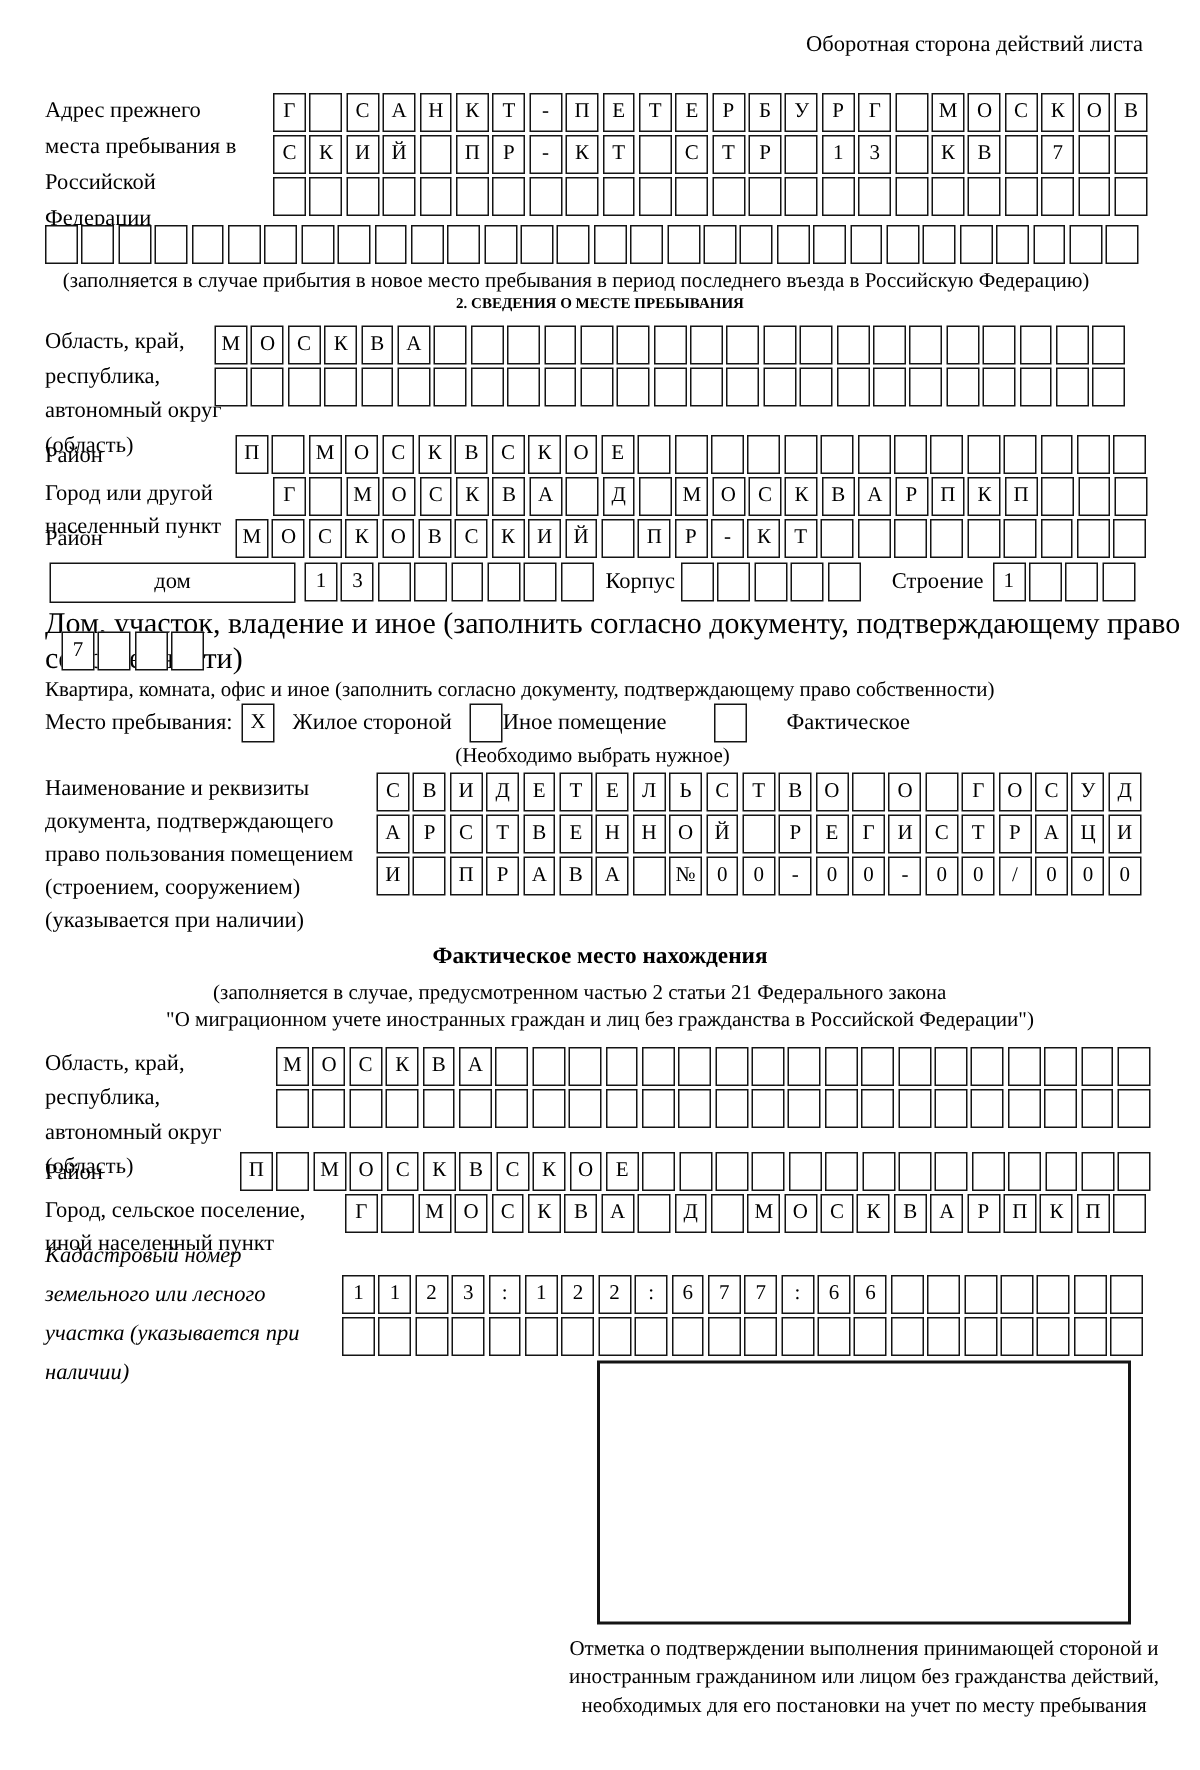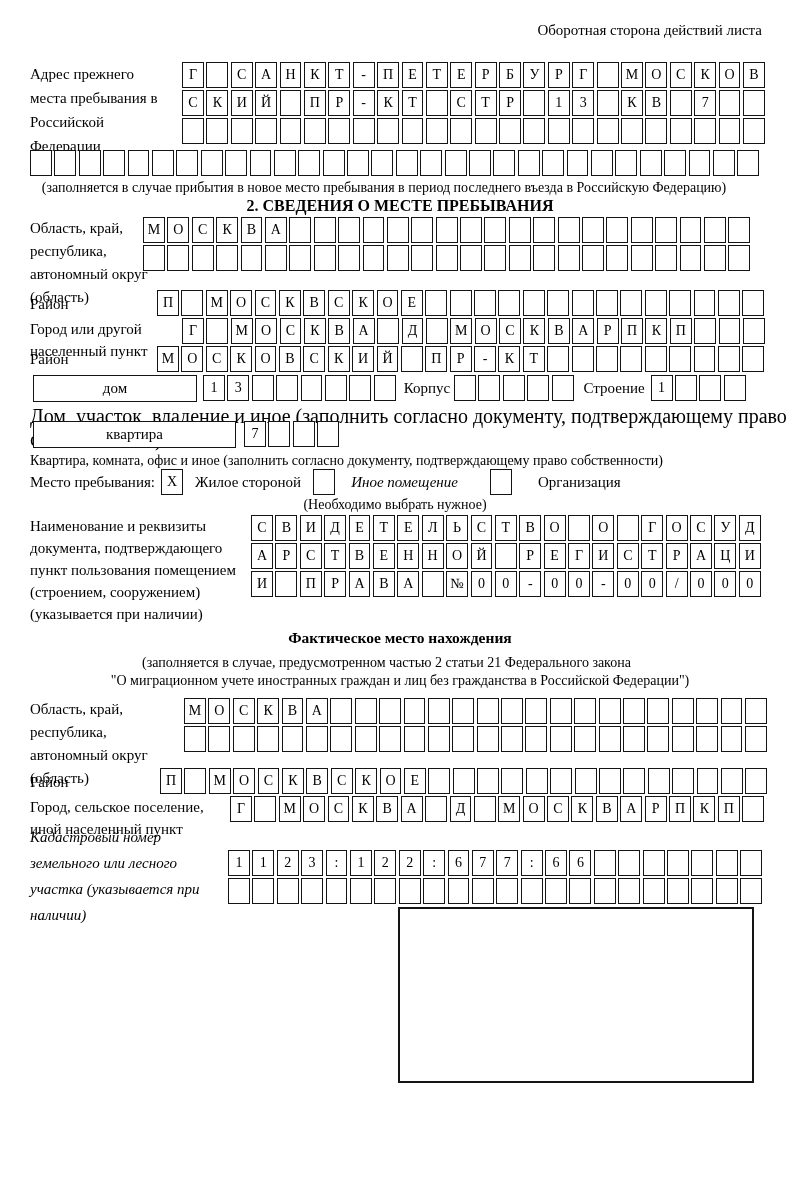--- a/index.html
+++ b/index.html
@@ -1,21 +1,21 @@
 <!DOCTYPE html>
 <html><head>
 <meta charset="utf-8">
 <style>
   html,body{margin:0;padding:0;background:#fff;}
   .page{position:relative;width:800px;height:1180px;background:#fff;color:#000;
         font-family:"Liberation Serif",serif;overflow:hidden;}
   .abs{position:absolute;}
   .lbl{position:absolute;font-size:15px;line-height:24px;}
   .note{position:absolute;font-size:14px;text-align:center;}
-  .title{position:absolute;left:0;width:800px;font-weight:bold;font-size:16px;text-align:center;}
+  .title{position:absolute;left:0;width:800px;font-weight:bold;font-size:10px;text-align:center;}
   .grid{position:absolute;display:flex;gap:2.5px;}
   .gcells{display:flex;gap:2.5px;}
   .cell{flex:none;width:21.9px;height:26px;border:1.6px solid #141414;box-sizing:border-box;
         display:flex;align-items:center;justify-content:center;font-size:14px;background:#fff;}
   .wbox{flex:none;border:1.8px solid #141414;height:27px;box-sizing:border-box;background:#fff;
         display:flex;align-items:center;justify-content:center;font-size:15px;}
   .hflex{position:absolute;display:flex;align-items:flex-start;}
   .inline-lbl{font-size:15px;line-height:26px;white-space:nowrap;}
   .cbox{flex:none;width:22px;height:26px;border:1.6px solid #141414;box-sizing:border-box;
         display:flex;align-items:center;justify-content:center;font-size:14px;background:#fff;}
@@ -298,53 +298,52 @@
         <span class="cell"></span>
       </div>
     <div class="inline-lbl" style="margin-left:8px;">Корпус</div>
     <div class="gcells" style="margin-left:4px;">
         <span class="cell"></span>
         <span class="cell"></span>
         <span class="cell"></span>
         <span class="cell"></span>
         <span class="cell"></span>
       </div>
-    <div class="inline-lbl" style="margin-left:10px;">Строение</div>
+    <div class="inline-lbl" style="margin-left:21px;">Строение</div>
     <div class="gcells" style="margin-left:6px;">
         <span class="cell">1</span>
         <span class="cell"></span>
         <span class="cell"></span>
         <span class="cell"></span>
       </div>
   </div>
   <div class="abs" style="left:30px;top:405px;font-size:20px;">Дом, участок, владение и иное (заполнить согласно документу, подтверждающему право собственности)</div>
 
   <div class="hflex" style="left:33px;top:421px;">
-    <div class="wbox" style="width:203px;">квартира</div>
     <div class="gcells" style="margin-left:8px;">
         <span class="cell">7</span>
         <span class="cell"></span>
         <span class="cell"></span>
         <span class="cell"></span>
       </div>
   </div>
   <div class="abs" style="left:30px;top:453px;font-size:14px;">Квартира, комната, офис и иное (заполнить согласно документу, подтверждающему право собственности)</div>
 
   <div class="hflex" style="left:30px;top:469px;">
     <div class="inline-lbl">Место пребывания:</div>
     <div class="cbox" style="margin-left:6px;">X</div>
     <div class="inline-lbl" style="margin-left:12px;">Жилое стороной</div>
     <div class="cbox" style="margin-left:12px;"></div>
-    <div class="inline-lbl" style="margin-left:16px;font-style:italic;">Иное помещение</div>
+    <div class="inline-lbl" style="">Иное помещение</div>
     <div class="cbox" style="margin-left:32px;"></div>
-    <div class="inline-lbl" style="margin-left:26px;">Организация</div>
+    <div class="inline-lbl" style="margin-left:26px;">Фактическое</div>
   </div>
   <div class="note" style="left:0;width:790px;top:497px;">(Необходимо выбрать нужное)</div>
 
-  <div class="lbl" style="left:30px;top:515px;width:220px;line-height:22px;">Наименование и реквизиты документа, подтверждающего пункт пользования помещением (строением, сооружением) (указывается при наличии)</div>
+  <div class="lbl" style="left:30px;top:515px;width:220px;line-height:22px;">Наименование и реквизиты документа, подтверждающего право пользования помещением (строением, сооружением) (указывается при наличии)</div>
   <div class="grid" style="left:251px;top:515px;">
       <span class="cell">С</span>
       <span class="cell">В</span>
       <span class="cell">И</span>
       <span class="cell">Д</span>
       <span class="cell">Е</span>
       <span class="cell">Т</span>
       <span class="cell">Е</span>
       <span class="cell">Л</span>
       <span class="cell">Ь</span>
@@ -565,14 +564,15 @@
       <span class="cell"></span>
       <span class="cell"></span>
       <span class="cell"></span>
       <span class="cell"></span>
       <span class="cell"></span>
       <span class="cell"></span>
       <span class="cell"></span>
     </div>
 
   <div class="stamp-box" style="left:398px;top:907px;width:356px;height:176px;"></div>
+  <div class="note" style="left:378px;top:1090px;width:396px;line-height:19px;">Отметка о подтверждении выполнения принимающей стороной и иностранным гражданином или лицом без гражданства действий, необходимых для его постановки на учет по месту пребывания</div>
 
 </div>
 
 </body></html>

